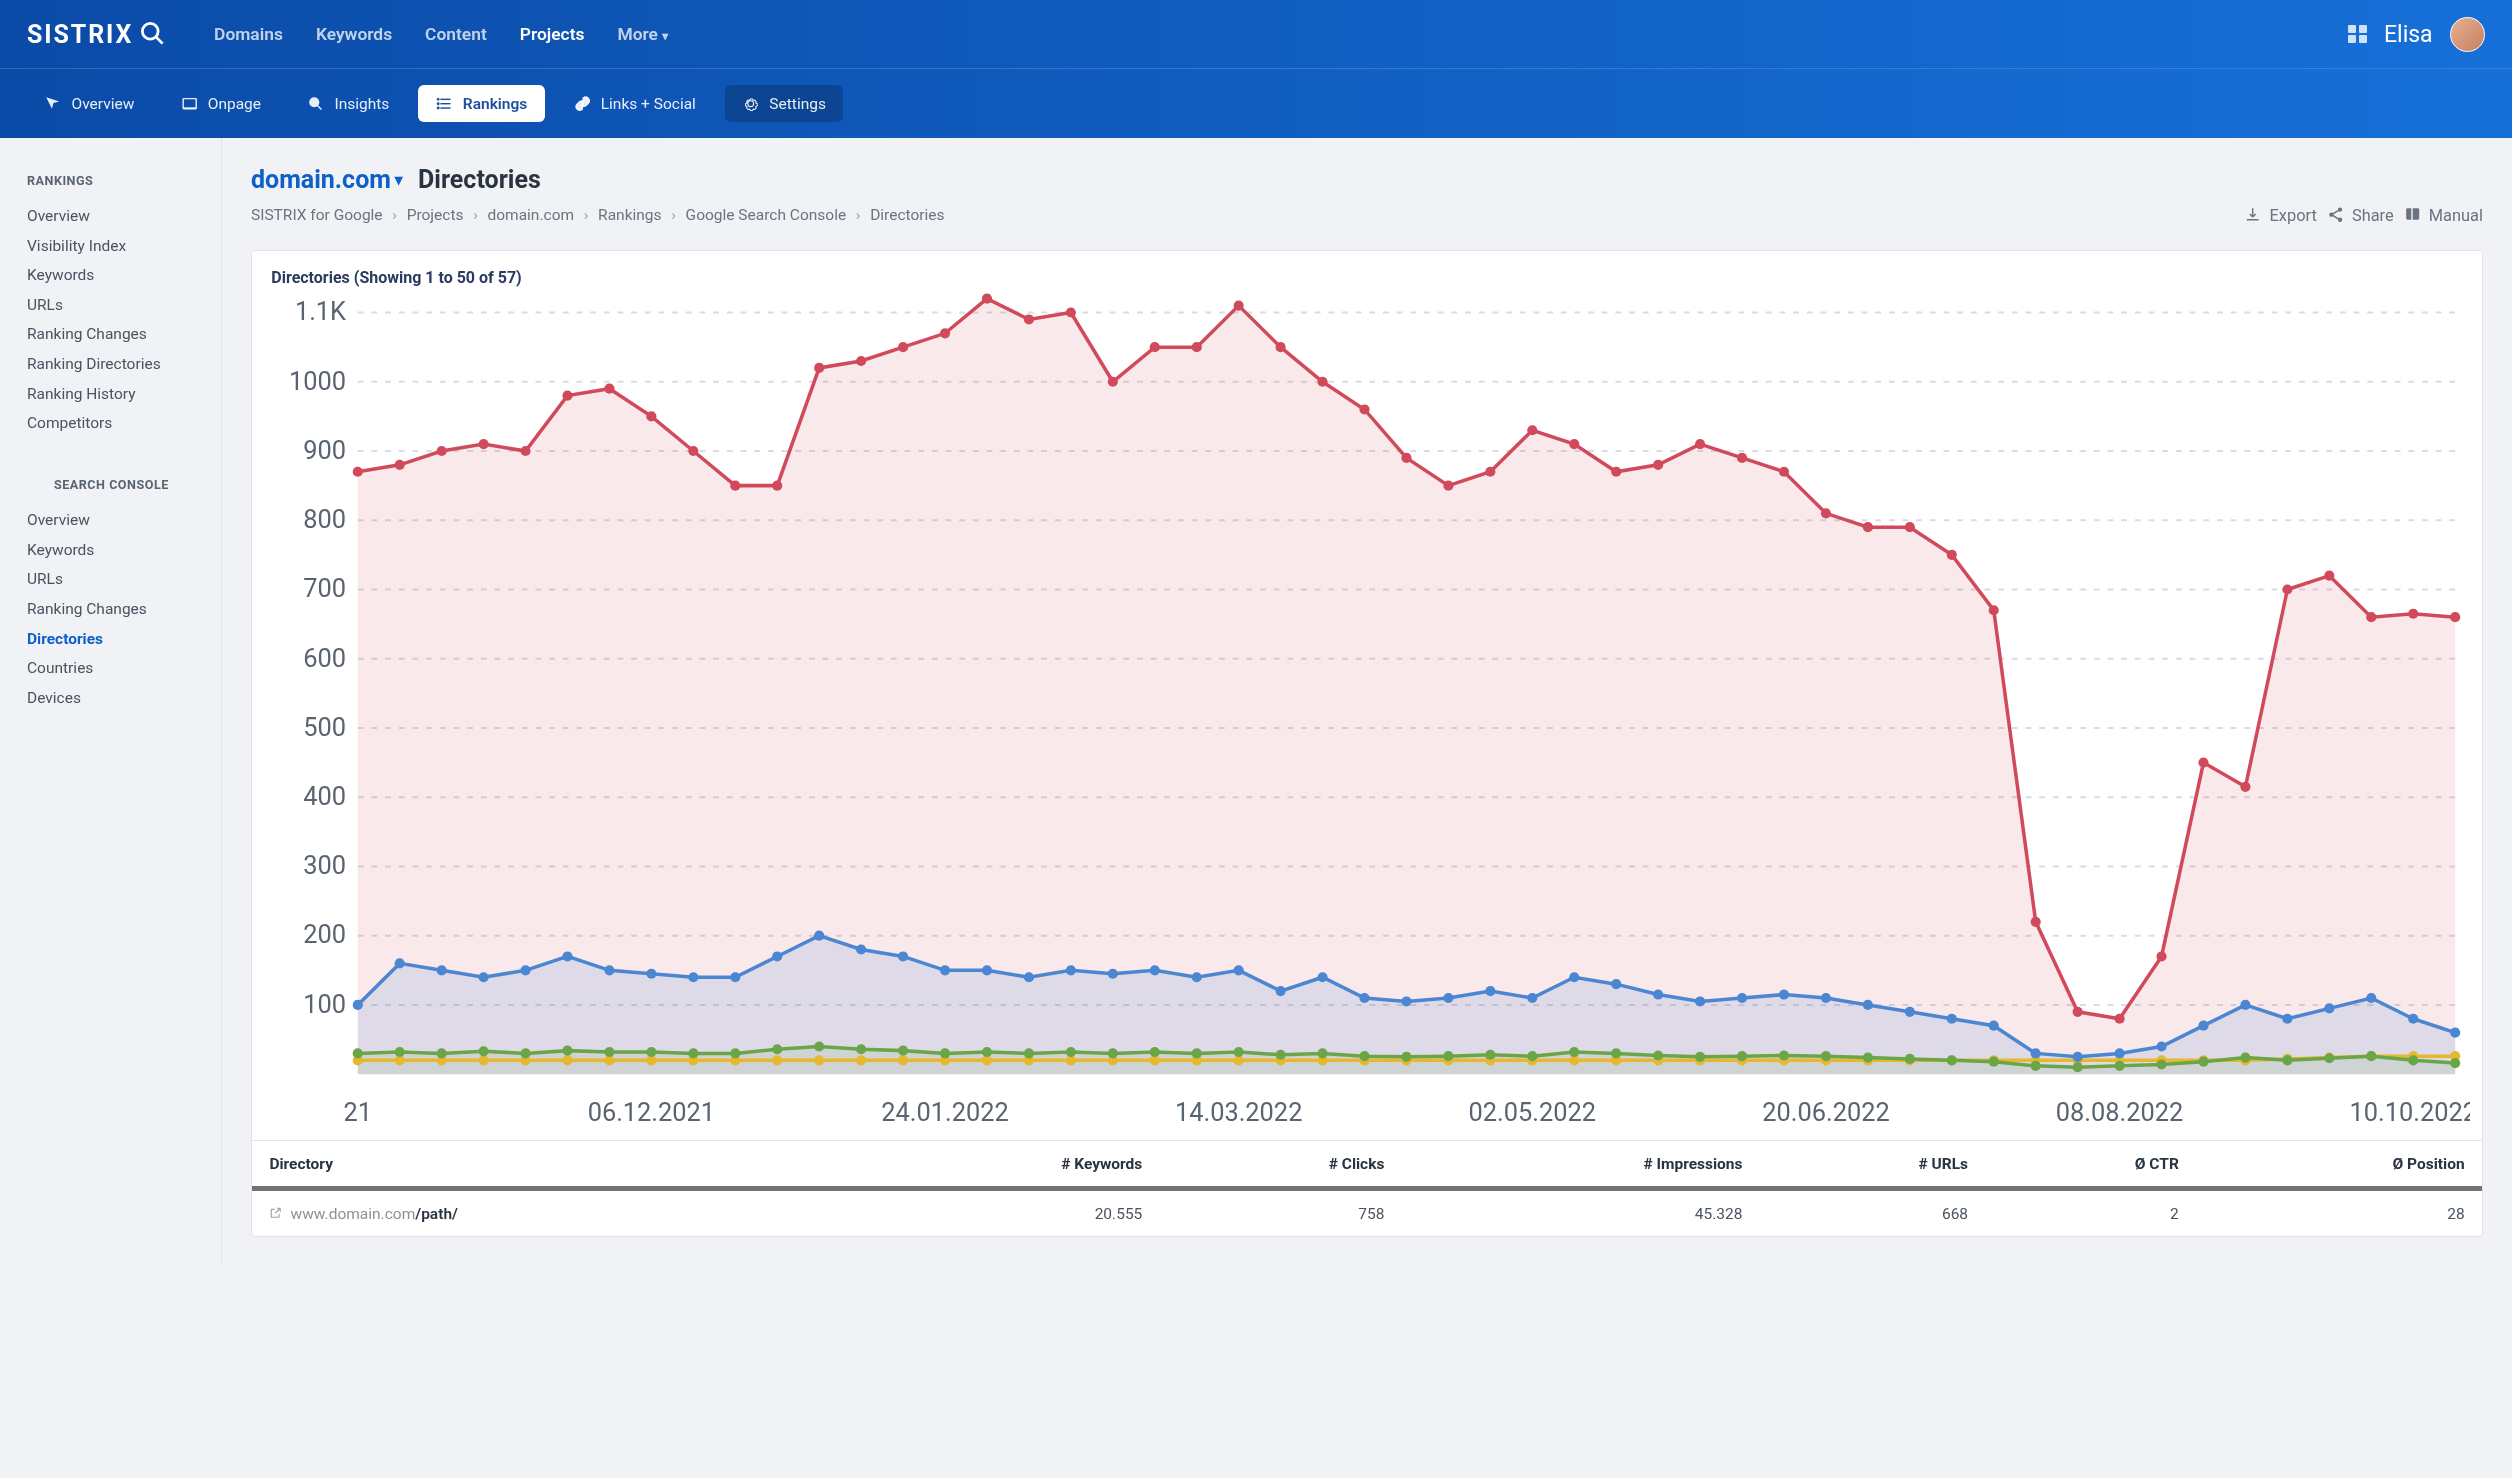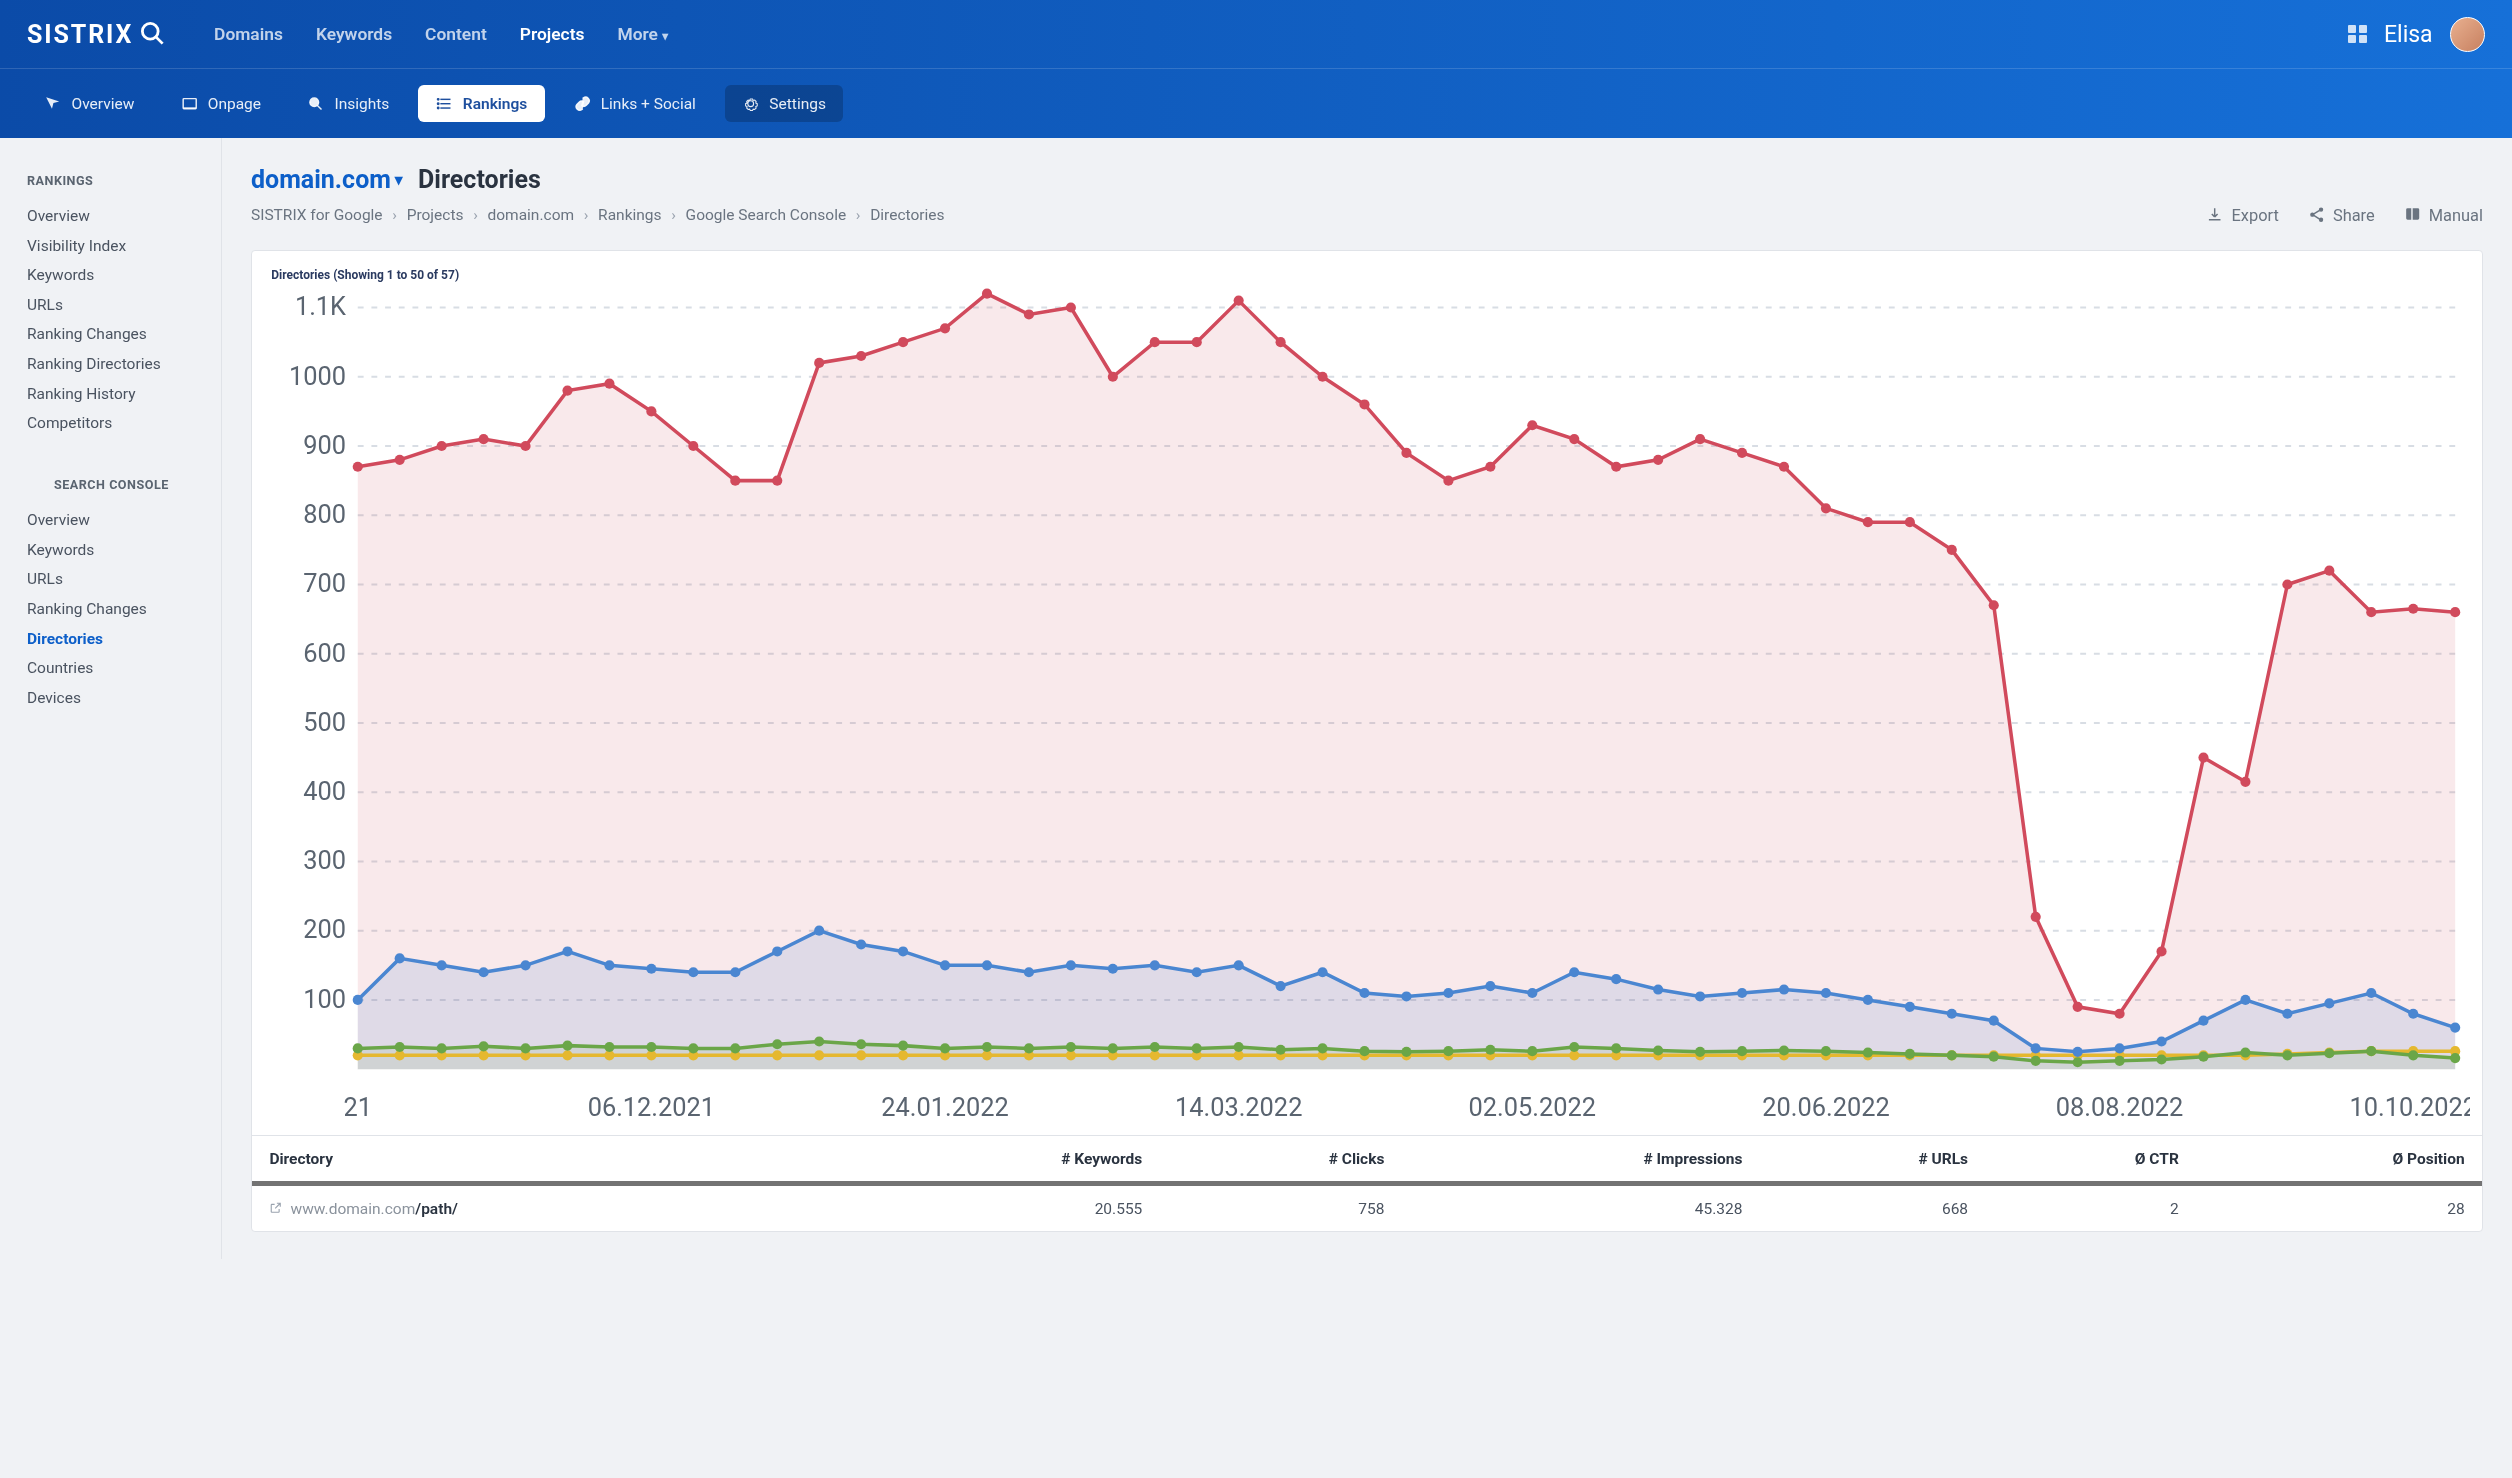--- a/index.html
+++ b/index.html
@@ -25,25 +25,25 @@
 .side-heading.mt { margin-top:39px;margin-left:27px; }
 .sidelink { display:block; font-size:15.5px; color:#4a5360; padding:5.8px 0; cursor:pointer; }
 .sidelink.active { color:#0d5fc9; font-weight:700; }
 .main { flex:1; padding:27px 29px; }
 .page-head { display:flex; align-items:center; gap:15.5px; }
 .domain-drop { color:#0d5fc9; font-size:25px; font-weight:700; display:flex; align-items:center; gap:3.9px; cursor:pointer; }
 .page-title { font-size:25px; font-weight:700; color:#2a3340; }
 .crumbs-row { display:flex; align-items:center; margin-top:11.6px; }
 .crumbs { display:flex; gap:9.7px; font-size:15.5px; color:#6a7480; flex:1; flex-wrap:wrap; }
 .crumbs span.sep { color:#9aa3af; }
-.actions { display:flex; gap:29px; color:#6a7480; font-size:16.4px; }
+.actions { display:flex; gap:10px; color:#6a7480; font-size:16.4px; }
 .action { display:flex; align-items:center; gap:7.7px; cursor:pointer; }
 .action svg { width:17.4px; height:17.4px; fill:currentColor; }
 .card { background:#fff; border:1px solid #e0e3e8; border-radius:3.9px; margin-top:25px; }
-.card-title { font-size:12px; font-weight:700; color:#2a3a60; padding:17.4px 19.3px 5.8px; }
+.card-title { font-size:16px; font-weight:700; color:#2a3a60; padding:17.4px 19.3px 5.8px; }
 .chart-wrap { padding:0 11.6px 7.7px; }
 .table { width:100%; border-collapse:collapse; }
 .table th { text-align:right; font-size:15.5px; font-weight:700; color:#2a3340; padding:13.5px 17.4px; border-top:1px solid #e0e3e8; }
 .table th:first-child { text-align:left; }
 .table td { text-align:right; font-size:15.5px; color:#4a5360; padding:13.5px 17.4px; border-top:5px solid #737373; }
 .table td:first-child { text-align:left; color:#8a929c; }
 .table td:first-child b { color:#2a3340; font-weight:600; }
 .ext-icon { display:inline-block; width:13.5px; height:13.5px; margin-right:7.7px; vertical-align:-1px; }
 </style>
 </head>

